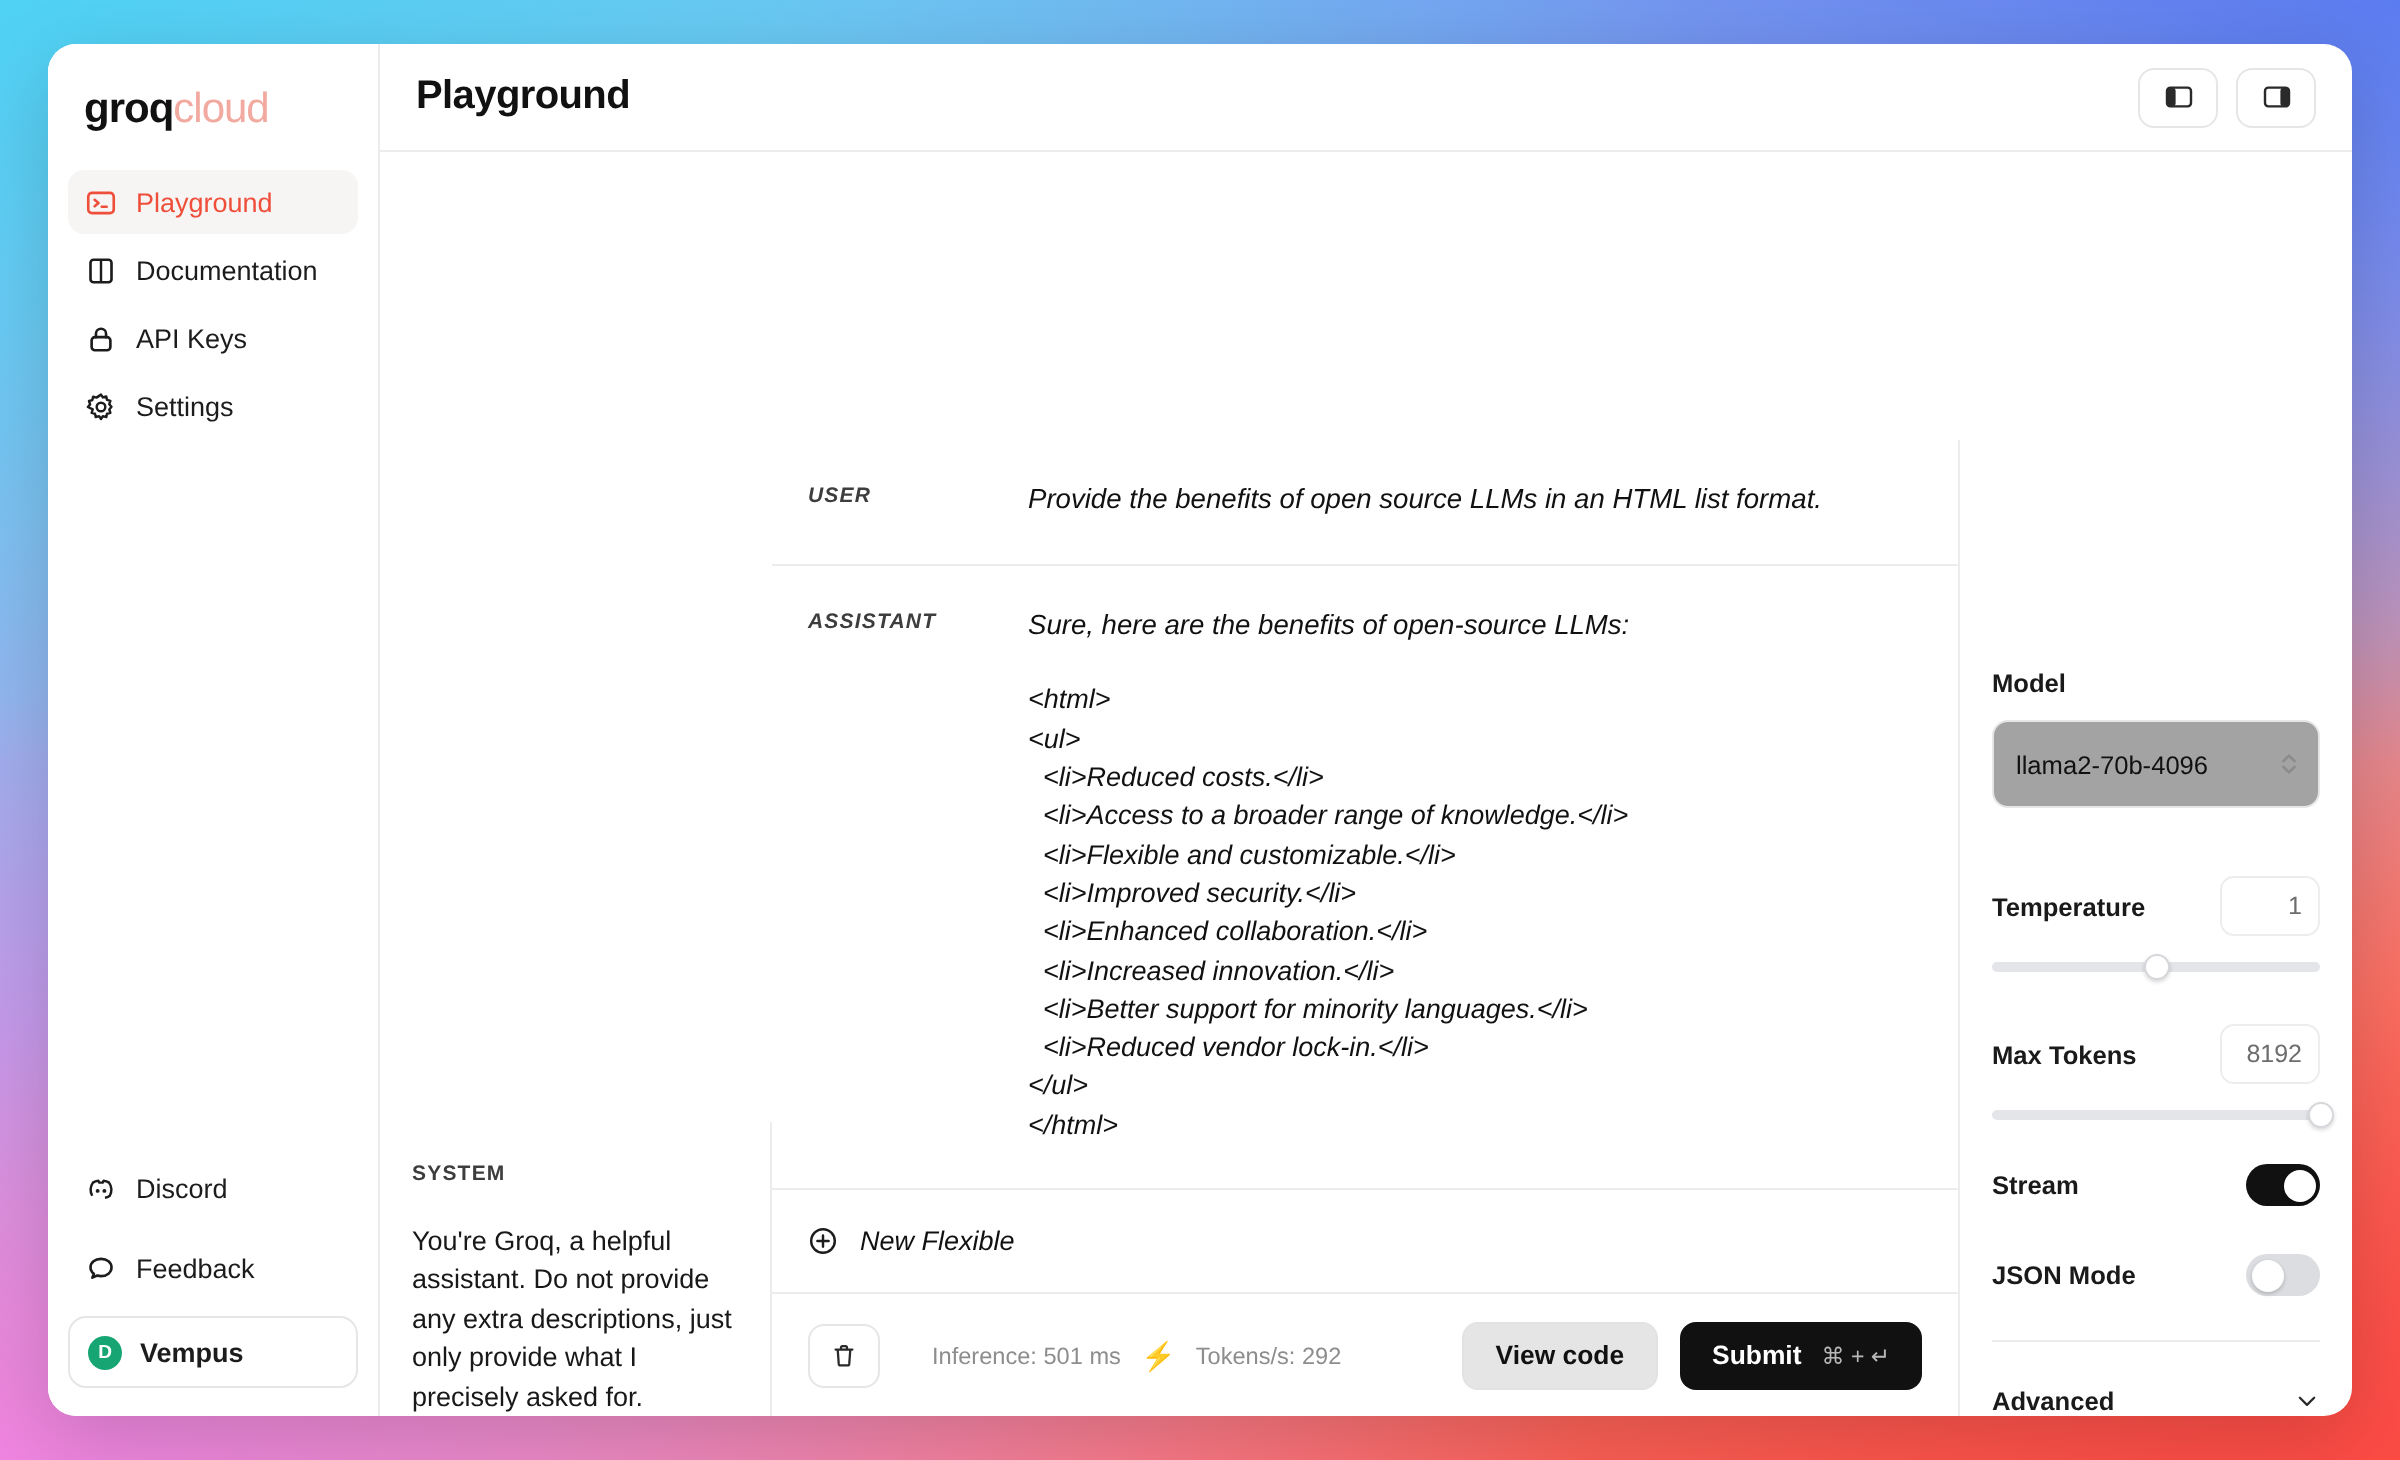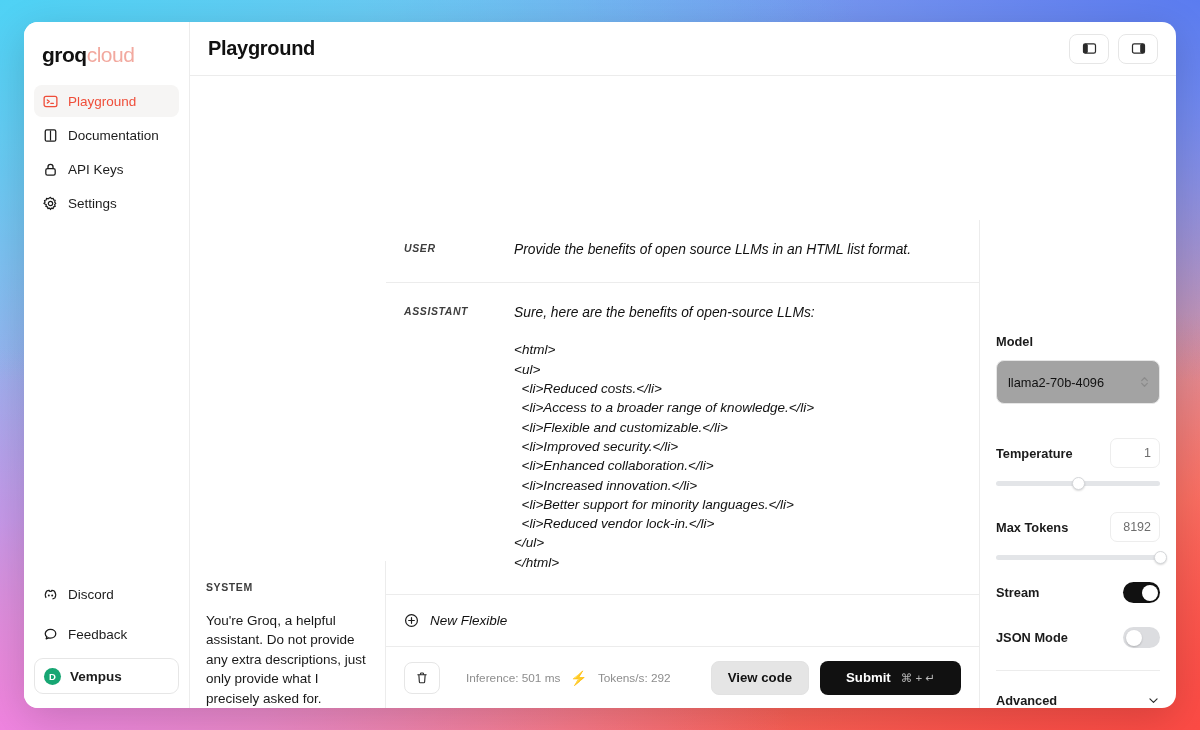--- a/index.html
+++ b/index.html
@@ -147,21 +147,21 @@
   .bolt { color: #f2624f; font-size: 14px; line-height: 1; }
   .foot-right { margin-left: auto; display: flex; align-items: center; gap: 11px; }
   .btn-secondary {
     height: 34px; padding: 0 16px;
     border: 1px solid #e2e2e2; border-radius: 8px;
     background: #e5e5e5; cursor: pointer;
     font-size: 13.2px; font-weight: 600; color: #111;
     display: flex; align-items: center;
   }
   .btn-primary {
-    height: 34px; padding: 0 26px;
+    height: 34px; padding: 0 16px;
     border: none; border-radius: 8px;
     background: #111; cursor: pointer;
     font-size: 13.2px; font-weight: 600; color: #fff;
     display: flex; align-items: center; gap: 10px;
   }
   .kbd { font-size: 11.5px; color: #b8b8b8; font-weight: 400; }
 
   
   .settings {
     width: 196px; flex: none;

